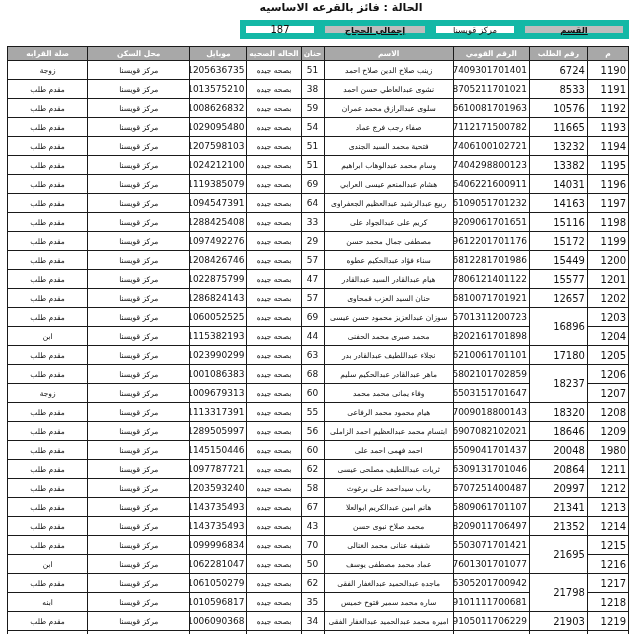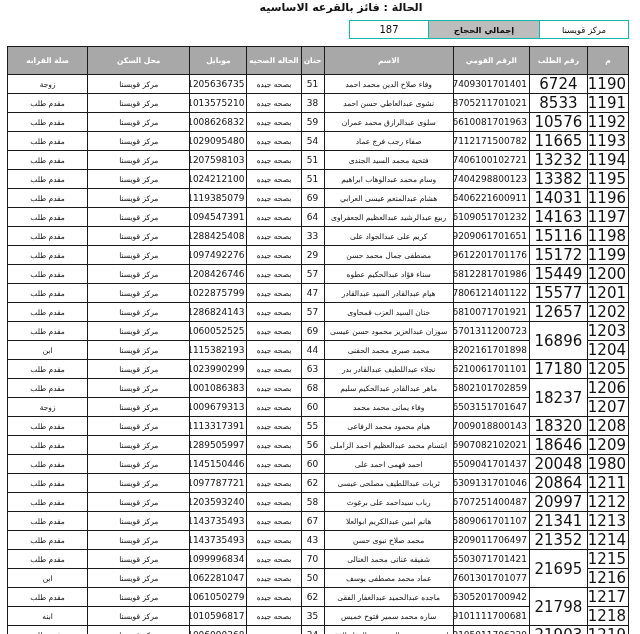--- a/index.html
+++ b/index.html
@@ -19,28 +19,28 @@
     color: #111;
   }
 
   .info-row {
     display: flex;
     justify-content: flex-start;
     margin: 6px 11px 0 0;
     height: 19px;
   }
   .info-row .box {
-    border: 1px solid #14b8a6;
+    border: 6px solid #14b8a6;
     display: flex; align-items: center; justify-content: center;
     font-size: 8.5px;
     color: #111;
     background: #fff;
   }
   .info-row .box:not(:first-child) { margin-right: -1px; }
-  .info-row .box.gray { background: #bdbdbd; font-weight: bold; }
+  .info-row .box.gray { background: #bdbdbd; font-weight: bold; text-decoration: underline; }
   .info-row .box.b-dept-label { width: 110px; }
   .info-row .box.b-dept-value { width: 90px; }
   .info-row .box.b-total-label { width: 112px; }
   .info-row .box.b-total-value { width: 80px; font-size: 10px; }
 
   table.main {
     border-collapse: collapse;
     table-layout: fixed;
     width: 622px;
     margin: 7px 11px 0 auto;
@@ -50,44 +50,45 @@
     overflow: hidden;
     white-space: nowrap;
     text-align: center;
     vertical-align: middle;
   }
   table.main thead th {
     background: #a8a8a8;
     color: #ffffff;
     font-size: 7.5px;
     font-weight: bold;
-    height: 28px;
+    height: 14px;
     padding: 0 1px;
   }
   table.main tbody td {
     height: 19px;
     font-size: 9px;
     color: #111;
     background: #fff;
     padding: 0 2px;
   }
   table.main tbody td.c-name,
   table.main tbody td.c-health,
   table.main tbody td.c-res,
   table.main tbody td.c-rel { font-size: 7.5px; }
-  table.main tbody td.c-m, table.main tbody td.c-app { font-size: 15px; }
+  table.main tbody td.c-m, table.main tbody td.c-app { font-size: 10px; text-align: right; }
 </style>
 </head>
 <body>
 
 <div class="page">
 
   <div class="title">الحالة : فائز بالقرعه الاساسيه</div>
 
   <div class="info-row">
+    <div class="box gray b-dept-label">القسم</div>
     <div class="box b-dept-value">مركز قويسنا</div>
     <div class="box gray b-total-label">إجمالي الحجاج</div>
     <div class="box b-total-value">187</div>
   </div>
 
   <table class="main">
     <colgroup>
       <col style="width:41px">
         <col style="width:58px">
         <col style="width:76px">
@@ -109,21 +110,21 @@
         <th>موبايل</th>
         <th>محل السكن</th>
         <th>صلة القرابه</th>
       </tr>
     </thead>
     <tbody id="rows">
         <tr>
           <td class="c-m">1190</td>
           <td class="c-app">6724</td>
           <td class="c-nid">27409301701401</td>
-          <td class="c-name">وفاء صلاح الدين محمد احمد</td>
+          <td class="c-name">زينب صلاح الدين صلاح احمد</td>
           <td class="c-age">51</td>
           <td class="c-health">بصحه جيده</td>
           <td class="c-mobile">01205636735</td>
           <td class="c-res">مركز قويسنا</td>
           <td class="c-rel">زوجة</td>
         </tr>
         <tr>
           <td class="c-m">1191</td>
           <td class="c-app">8533</td>
           <td class="c-nid">28705211701021</td>

